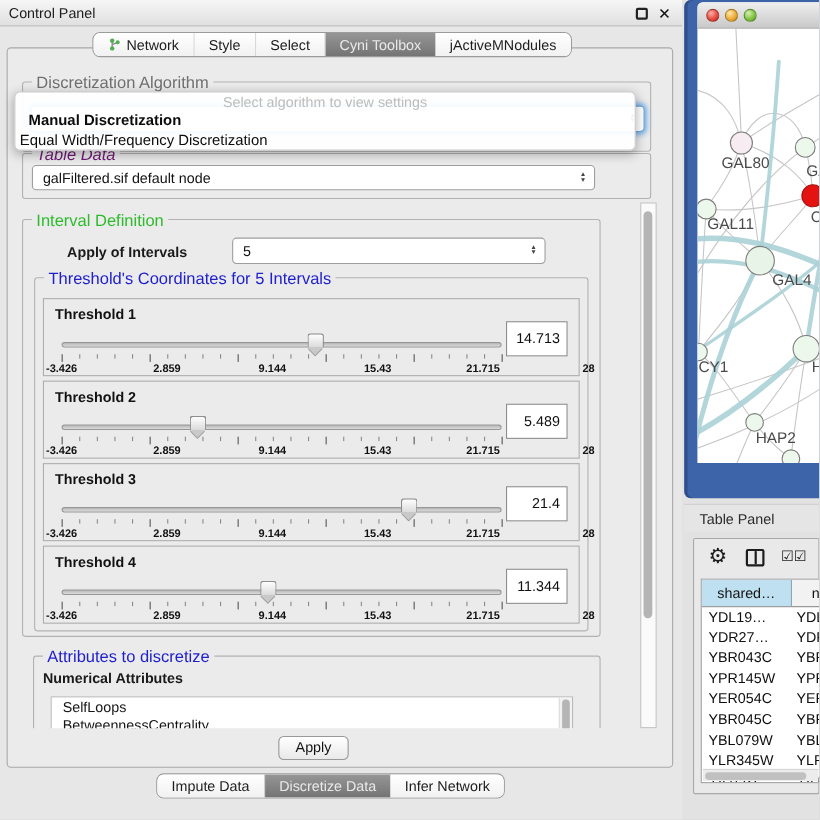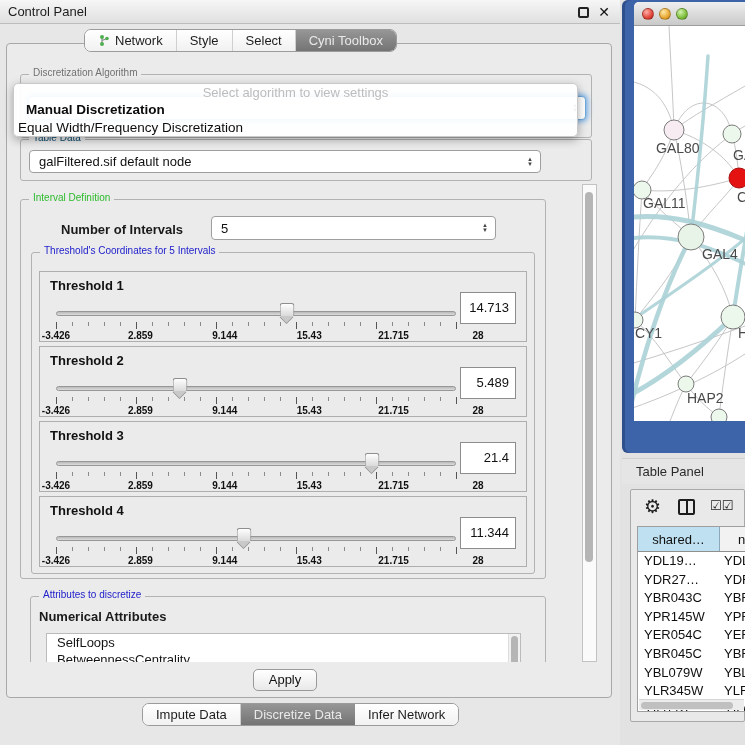--- a/index.html
+++ b/index.html
@@ -24,21 +24,21 @@
   
   .segbar { position:absolute; display:flex; height:23px; background:#fff; border:1px solid #9b9b9b; border-radius:7px; overflow:hidden; z-index:30; }
   .seg { display:flex; align-items:center; gap:5px; padding:7px 13px; font-size:13px; color:#1d1d1d; border-right:1px solid #cfcfcf; background:linear-gradient(#ffffff,#f1f1f1); white-space:nowrap; }
   .seg:last-child { border-right:none; }
   .seg.selected { background:linear-gradient(#969696,#747474); color:#e9e9e9; border-right:none; }
   #top-tabbar { left:84px; top:29px; }
   #bottom-tabbar { left:142px; top:703px; }
 
   
   .group { position:absolute; border:1px solid #b2b2b2; border-radius:3px; }
-  .group-title { position:absolute; top:-8px; left:8px; background:#ebebeb; padding:0 4px; font-size:10px; white-space:nowrap; }
+  .group-title { position:absolute; top:-8px; left:8px; background:#ebebeb; padding:0 4px; font-size:15px; white-space:nowrap; }
   .t-green { color:#2dbb2d; }
   .t-blue  { color:#2121cc; }
   .t-gray  { color:#707070; }
 
   
   .combo { position:absolute; background:#fff; border:1px solid #9e9e9e; border-radius:4px; display:flex; align-items:center; }
   .combo .combo-text { flex:1; padding-left:9px; font-size:13px; color:#111; white-space:nowrap; overflow:hidden; }
   .spinner { width:16px; display:flex; flex-direction:column; align-items:center; justify-content:center; line-height:5px; font-size:6px; color:#444; padding-right:4px; }
   .combo.focus-ring { border:1px solid #6fa7d8; box-shadow:0 0 5px 2px rgba(92,162,230,.8); }
 
@@ -67,21 +67,21 @@
     background:linear-gradient(#fefefe,#dadada); border:1px solid #8e8e8e; border-bottom:none; border-radius:3px 3px 0 0; z-index:2;
   }
   .slider .thumb::after {
     content:""; position:absolute; left:-1px; top:12px; width:0; height:0;
     border-left:7.5px solid transparent; border-right:7.5px solid transparent; border-top:7px solid #c9c9c9;
     filter:drop-shadow(0 1px 0 rgba(120,120,120,.8));
   }
   .slider .ticks { position:absolute; left:0; top:20px; width:400px; height:8px; }
   .slider .ticks .tick { position:absolute; top:0; width:1px; height:4px; background:#8a8a8a; }
   .slider .ticks .tick.major { height:7px; background:#555; }
-  .slider .tick-labels { position:absolute; left:0; top:28px; width:422px; height:12px; }
+  .slider .tick-labels { position:absolute; left:0; top:28px; width:479px; height:12px; }
   .slider .tick-labels span { position:absolute; transform:translateX(-50%); font-size:10px; font-weight:bold; color:#111; white-space:nowrap; }
   .value-box { position:absolute; right:10px; top:20px; width:56px; height:32px; background:#fff; border:1px solid #8d8d8d; font-size:13px; line-height:30px; text-align:right; padding-right:6px; color:#111; }
 
   
   #attr-list { position:absolute; left:15px; top:36px; width:475px; height:60px; background:#fff; border:1px solid #bbb; overflow:hidden; }
   #attr-list .item { padding-left:10px; font-size:13px; line-height:17px; color:#151515; white-space:nowrap; }
   #attr-list .list-scroll { position:absolute; right:0; top:0; width:12px; height:100%; background:#f1f1f1; border-left:1px solid #ddd; }
   #attr-list .list-scroll .thumb-v { left:2px; top:2px; width:7px; height:42px; position:absolute; background:#b5b5b5; border-radius:4px; }
 
   .push-button { position:absolute; background:linear-gradient(#ffffff,#e9e9e9); border:1px solid #999; border-radius:5px; font-size:13px; text-align:center; color:#111; }
@@ -142,49 +142,52 @@
       </div>
       <div class="seg">
           <span>Style</span>
         </div>
       <div class="seg">
           <span>Select</span>
         </div>
       <div class="seg selected">
           <span>Cyni Toolbox</span>
         </div>
+      <div class="seg">
+          <span>jActiveMNodules</span>
+        </div>
     </div>
 
     <div class="group" style="left:20px; top:74px; width:572px; height:64px;">
       <span class="group-title t-gray">Discretization Algorithm</span>
     </div>
     <div class="combo focus-ring" style="left:28px; top:96px; width:558px; height:24px;">
       <span class="combo-text"></span>
       <span class="spinner">▲<br>▼</span>
     </div>
 
     <div id="algo-popup">
       <div class="hint">Select algorithm to view settings</div>
       <div class="opt selected">Manual Discretization</div>
       <div class="opt">Equal Width/Frequency Discretization</div>
     </div>
 
     <div class="group" style="left:20px; top:139px; width:572px; height:42px;">
-      <span class="group-title" style="color:#0c4a6e;">Table Data</span>
+      <span class="group-title" style="color:#701a75;font-style:italic;">Table Data</span>
       <div class="combo" style="left:8px; top:10px; width:512px; height:23px;">
         <span class="combo-text">galFiltered.sif default node</span>
         <span class="spinner">▲<br>▼</span>
       </div>
     </div>
 
     <div id="scroll-viewport">
 
       <div class="group" style="left:6px; top:15px; width:526px; height:380px;">
         <span class="group-title t-green">Interval Definition</span>
-        <span style="position:absolute; left:40px; top:22px; font-weight:bold;">Number of Intervals</span>
+        <span style="position:absolute; left:40px; top:22px; font-weight:bold;">Apply of Intervals</span>
         <div class="combo" style="left:190px; top:16px; width:285px; height:24px;">
           <span class="combo-text">5</span>
           <span class="spinner">▲<br>▼</span>
         </div>
 
         <div class="group" style="left:10px; top:52px; width:504px; height:322px;">
           <span class="group-title t-blue">Threshold's Coordinates for 5 Intervals</span>
 
           <div class="threshold-panel" style="top:18px;">
             <span class="thr-label">Threshold 1</span>

